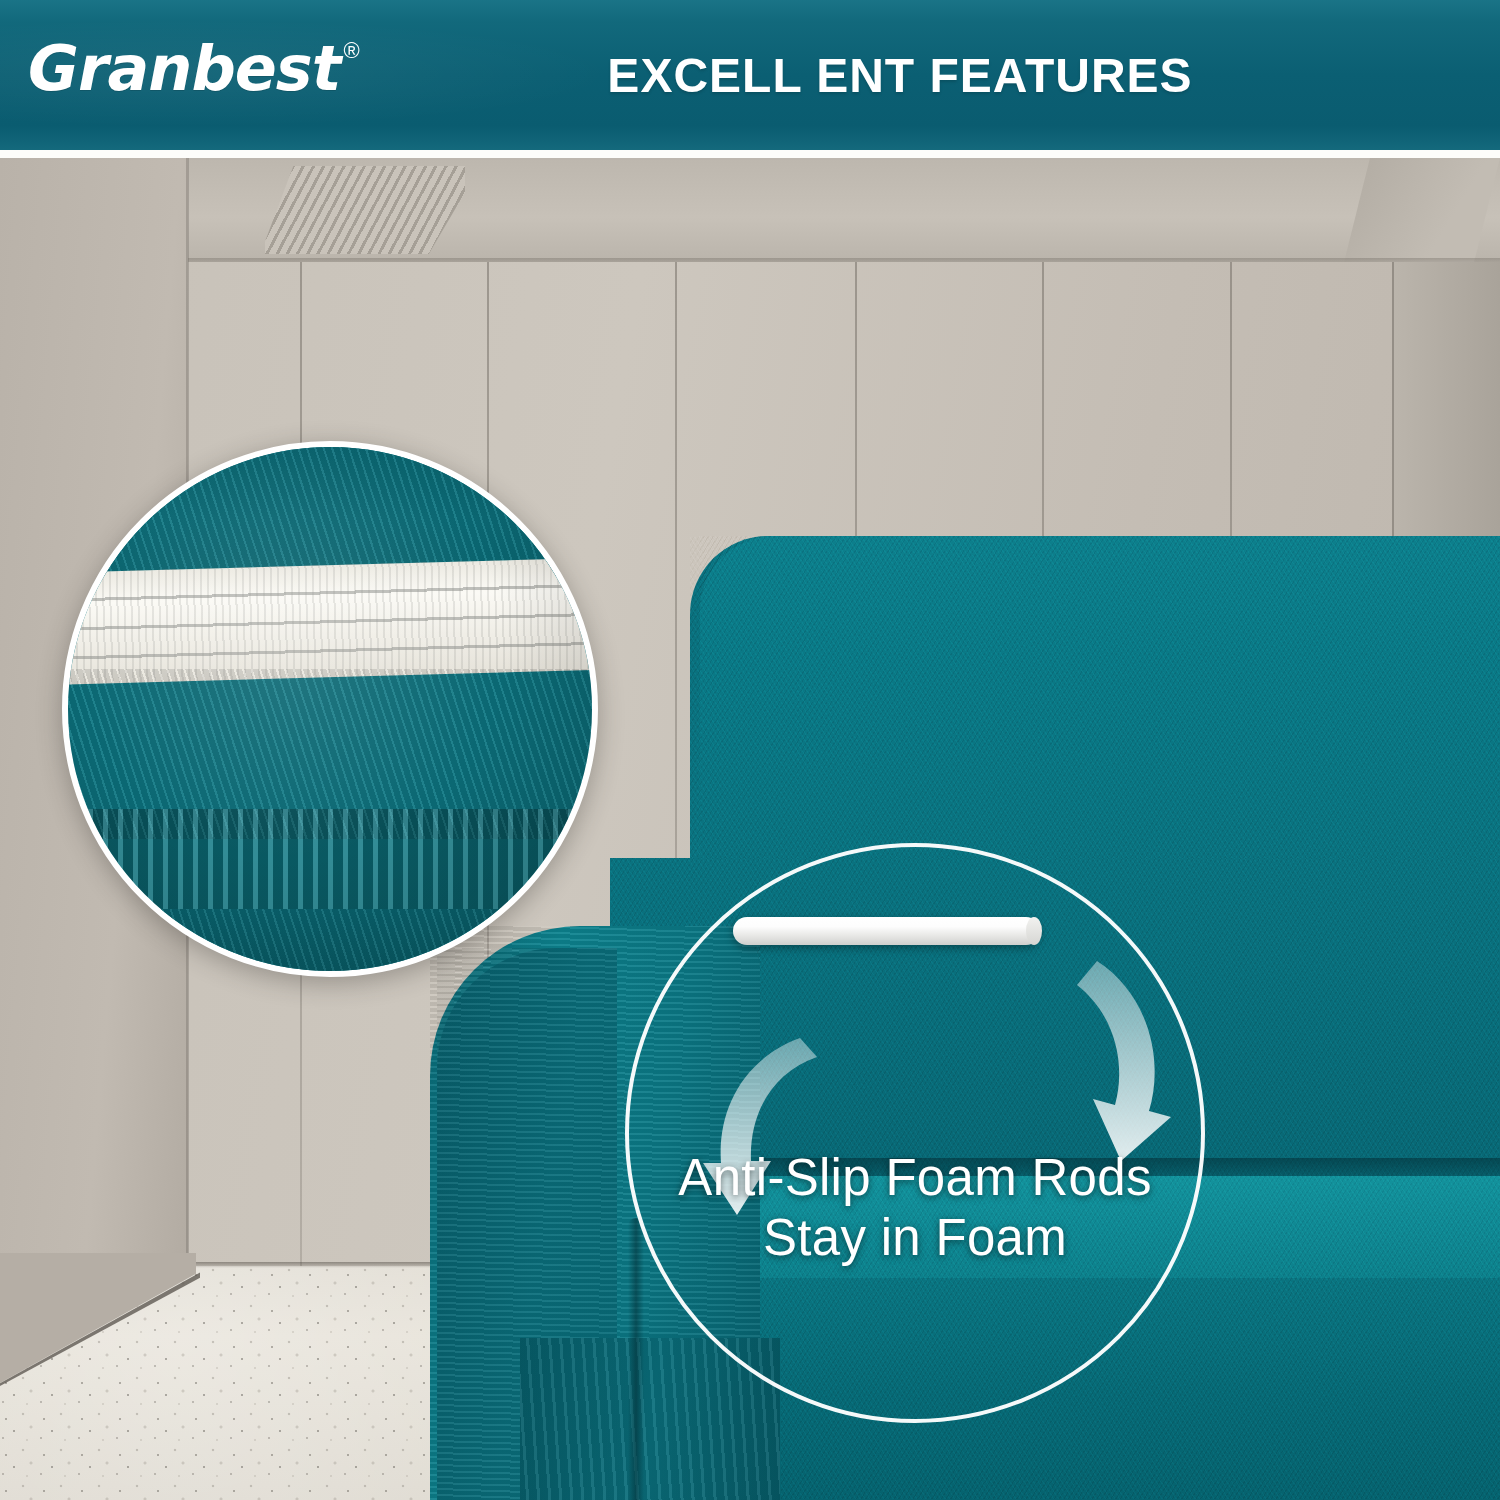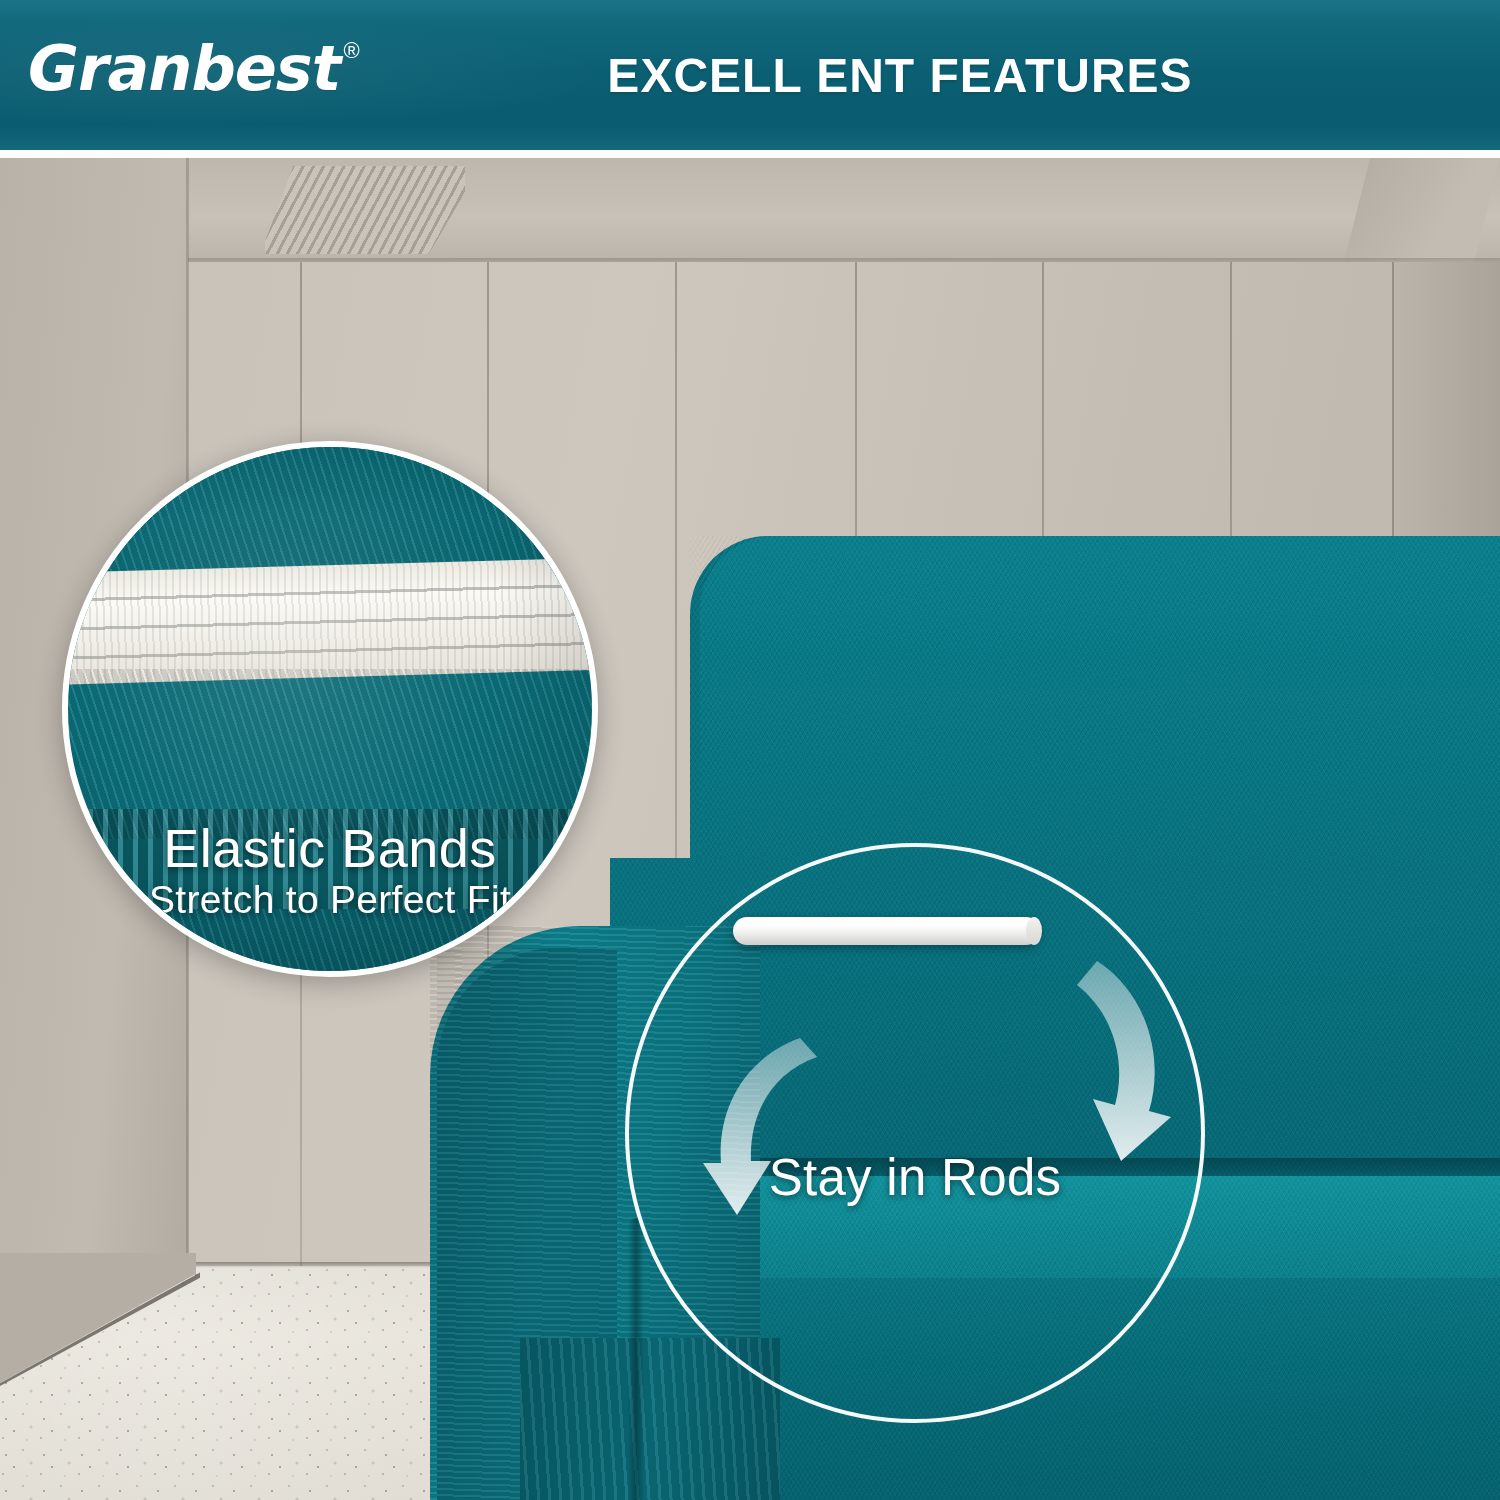--- a/index.html
+++ b/index.html
@@ -404,24 +404,20 @@
       </div>
       <div class="c1-fabric-mid">
           <div class="c1-flow"></div>
         </div>
       <div class="c1-ruche"></div>
       <div class="c1-fabric-bot">
           <div class="c1-flow"></div>
         </div>
       <div class="c1-vignette"></div>
 
-      <div class="c1-caption">
-        <div class="c1-line1">Elastic Bands</div>
-        <div class="c1-line2">Stretch to Perfect Fit</div>
-      </div>
     </div>
 
     <div class="circle2"></div>
 
     <div class="foam-rod">
       <div class="foam-rod-cap"></div>
     </div>
 
     <svg class="arrow-svg" viewBox="0 0 580 580">
       <defs>
@@ -434,17 +430,18 @@
       <g>
         <path d="M 175 195 C 120 215, 92 265, 96 320 L 78 320 L 112 372 L 146 318 L 126 318 C 124 272, 146 230, 192 214 Z" fill="url(#arrGrad)"></path>
       </g>
 
       <g>
         <path d="M 472 118 C 522 150, 540 215, 524 268 L 546 274 L 496 318 L 468 256 L 490 262 C 502 218, 488 170, 452 142 Z" fill="url(#arrGrad)"></path>
       </g>
     </svg>
 
     <div class="c2-caption">
-      <div class="c2-line2">Stay in Rods</div>
+      <div class="c2-line1">Anti-Slip Foam Rods</div>
+      <div class="c2-line2">Stay in Foam</div>
     </div>
 
   </div>
 </div>
 
 </body></html>

